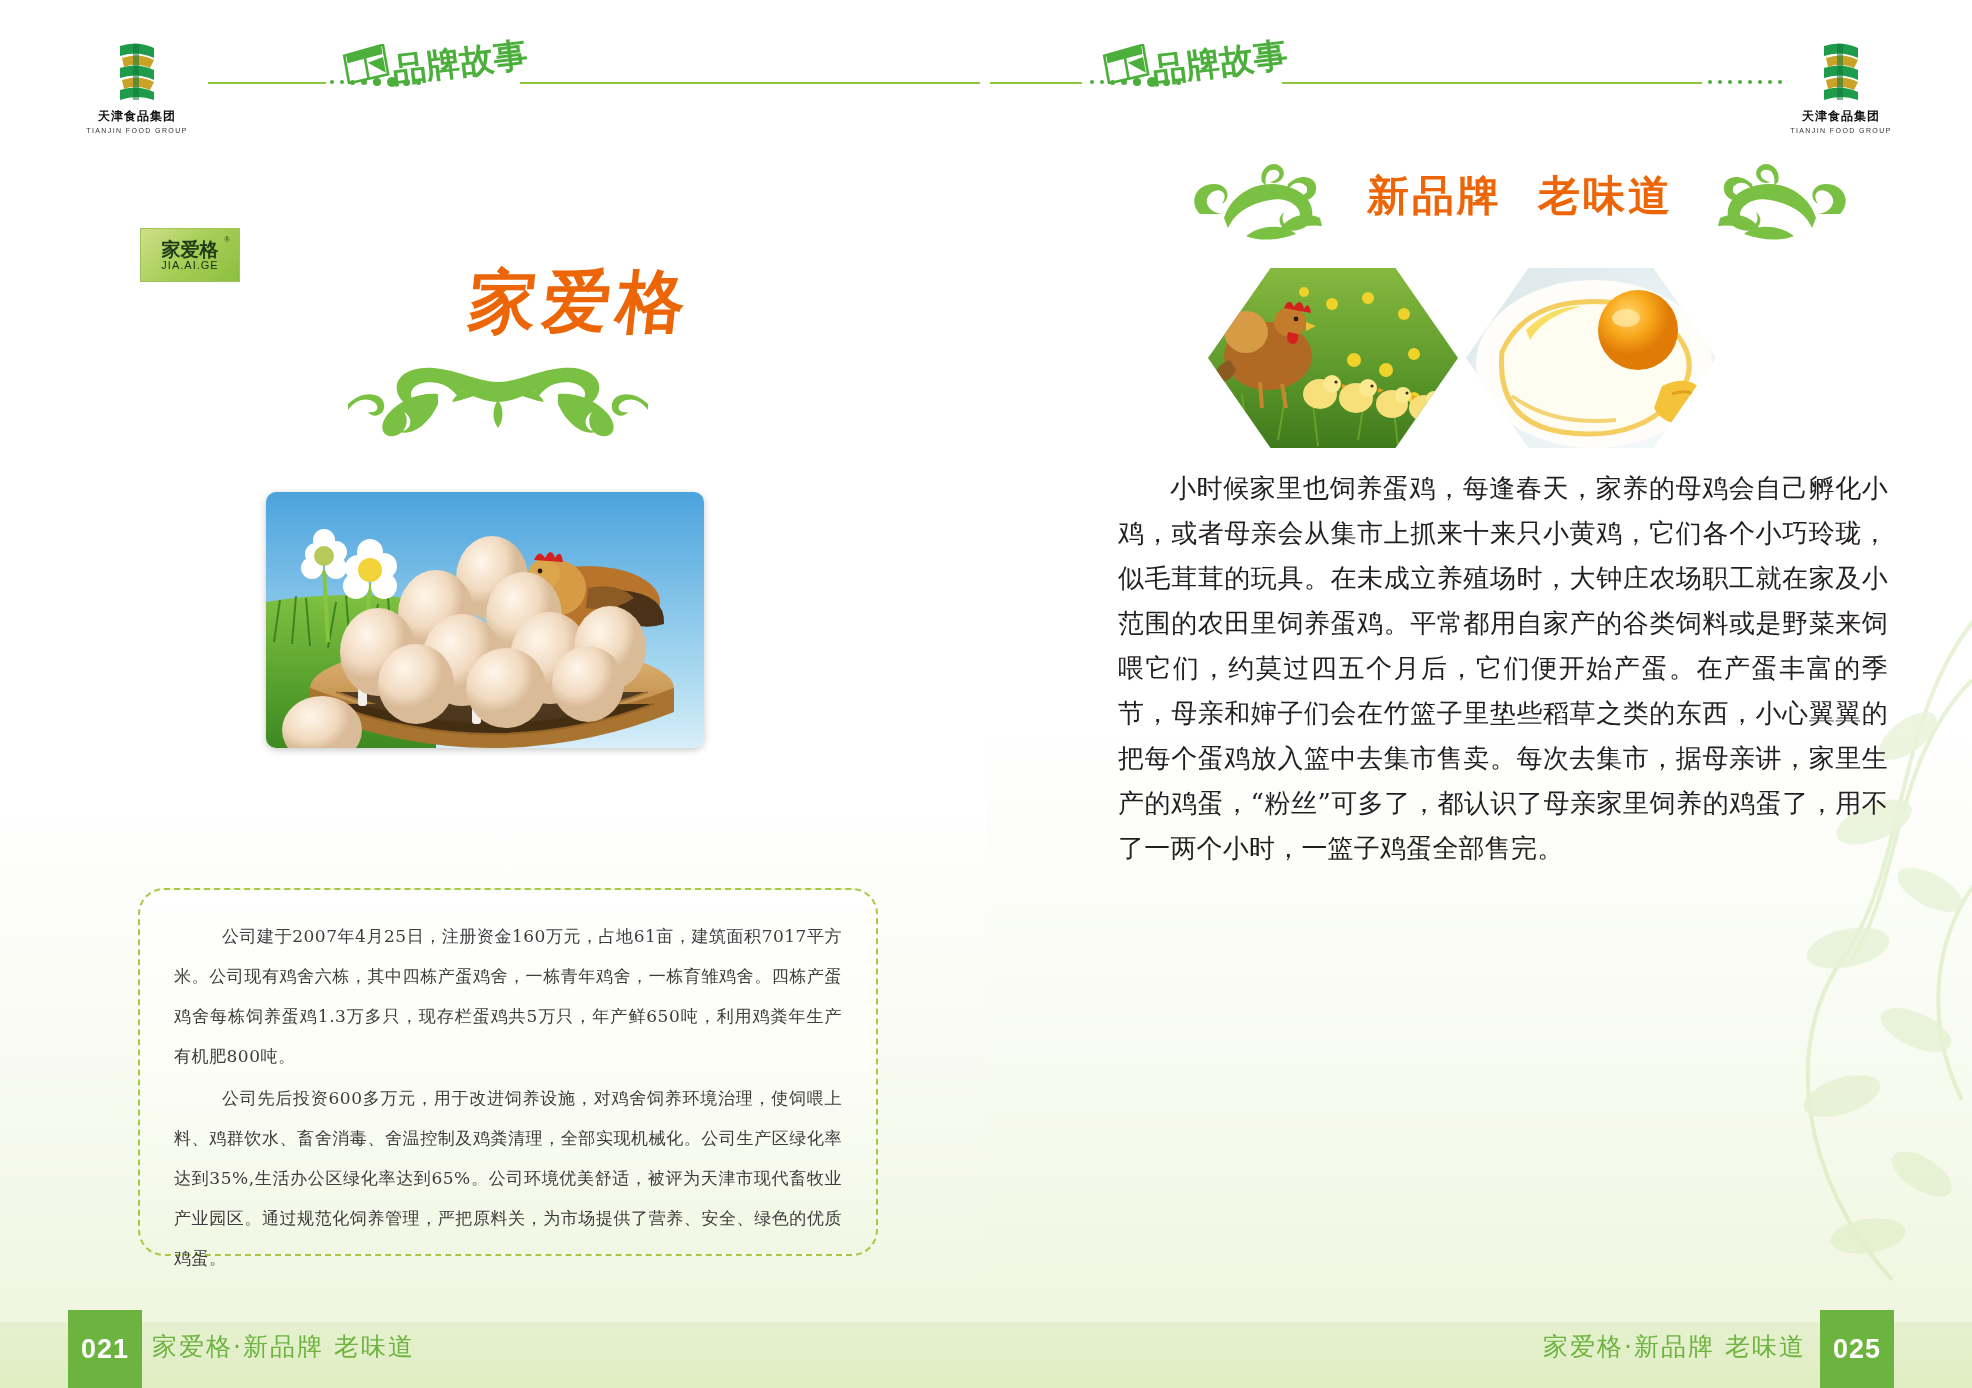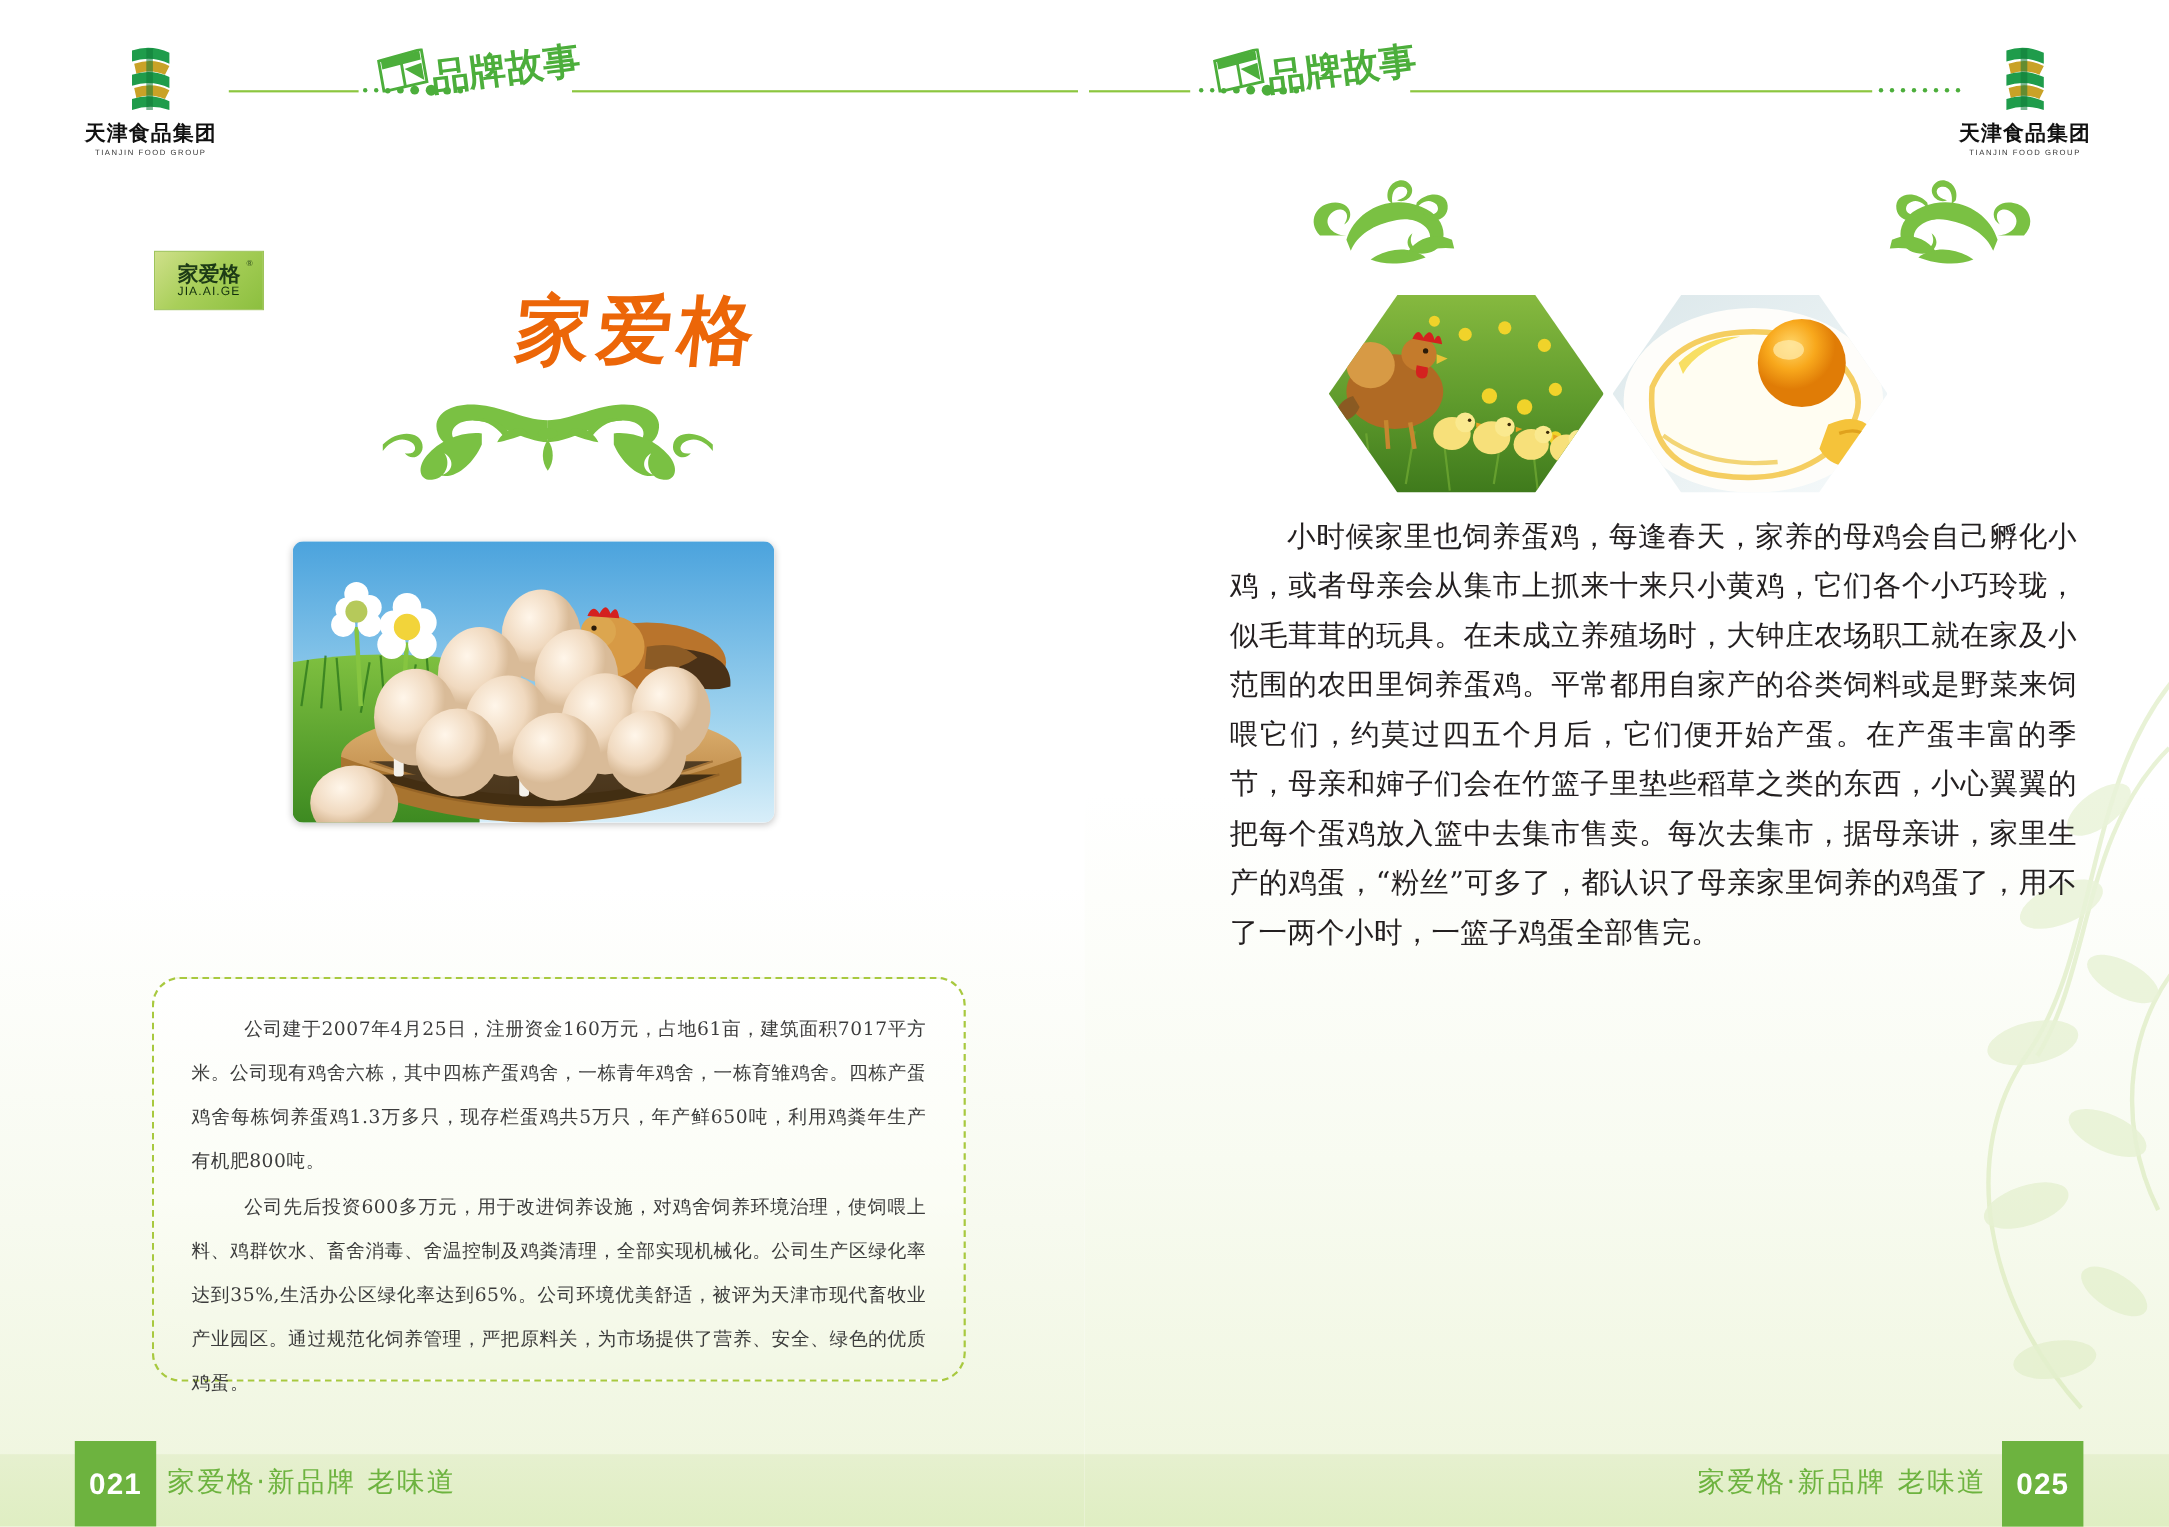--- a/index.html
+++ b/index.html
@@ -22,21 +22,21 @@
   .vine-wm svg{width:100%;height:100%;}
 
   
   .hdr{position:absolute;top:0;left:0;width:986px;height:150px;}
   .hdr-rule{position:absolute;top:82px;height:2px;background:#8cc63f;}
   .dots{position:absolute;top:74px;height:16px;display:flex;align-items:center;gap:6px;}
   .dots i{display:block;background:#4cae3b;border-radius:50%;}
 
   .tj-logo{position:absolute;width:130px;text-align:center;}
   .tj-mark{width:62px;height:66px;margin:0 auto;position:relative;}
-  .tj-name{font-family:Liberation Serif, serif;font-weight:bold;font-size:19px;color:#111;letter-spacing:1px;margin-top:4px;}
+  .tj-name{font-family:Liberation Serif, serif;font-weight:bold;font-size:12px;color:#111;letter-spacing:1px;margin-top:4px;}
   .tj-sub{font-family:"Liberation Sans",sans-serif;font-size:7px;color:#333;letter-spacing:1.4px;margin-top:2px;}
 
   .story-mark{position:absolute;top:36px;width:180px;height:62px;}
   .story-mark .sm-zh{
     position:absolute;left:52px;top:4px;font-size:34px;font-weight:bold;
     font-family:"DejaVu Sans",sans-serif;color:#4cae3b;
     transform:rotate(-7deg);white-space:nowrap;
   }
   .story-mark .sm-book{position:absolute;left:2px;top:8px;width:48px;height:40px;}
 
@@ -414,20 +414,23 @@
           <path d="M76 88 C92 76 114 76 126 86 C110 92 90 94 76 88 Z"></path>
           <path d="M670 66 C682 54 674 36 656 36 C642 36 638 50 648 56 C640 44 652 38 660 46 C668 54 660 66 646 66 Z"></path>
           <path d="M646 70 C638 44 608 28 578 40 C552 50 552 78 572 82 C588 86 596 72 586 64 C592 78 578 82 572 74 C564 62 580 48 600 52 C622 56 636 66 642 80 Z"></path>
           <path d="M608 34 C612 20 596 10 588 20 C582 28 592 38 600 34 C590 32 588 24 594 22 C602 20 606 28 604 38 Z"></path>
           <path d="M582 36 C570 24 552 28 554 42 C556 54 572 56 576 46 C566 50 560 44 564 38 C570 32 578 34 584 44 Z"></path>
           <path d="M550 70 C568 62 584 70 592 84 C576 80 562 76 548 78 Z"></path>
           <path d="M624 88 C608 76 586 76 574 86 C590 92 610 94 624 88 Z"></path>
         </g>
       </svg>
     </div>
+    <div class="txt">
+      <span>新品牌</span><span class="gap"></span><span>老味道</span>
+    </div>
   </div>
 
   <div class="hex-row">
     <div class="hex hex-a">
       <svg viewBox="0 0 250 180" preserveAspectRatio="none" xmlns="http://www.w3.org/2000/svg">
         <defs>
           <linearGradient id="mead" x1="0" y1="0" x2="0" y2="1">
             <stop offset="0%" stop-color="#86b93f"></stop>
               <stop offset="55%" stop-color="#5e9a2c"></stop>
             <stop offset="100%" stop-color="#3f7a1c"></stop>

